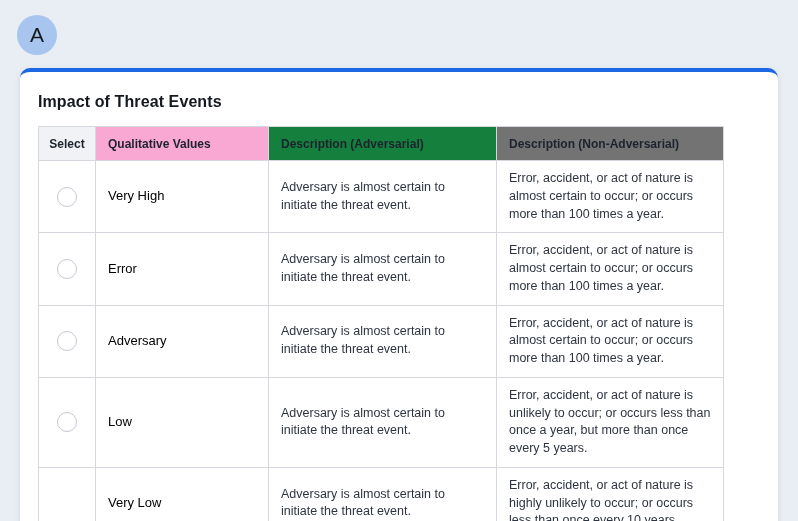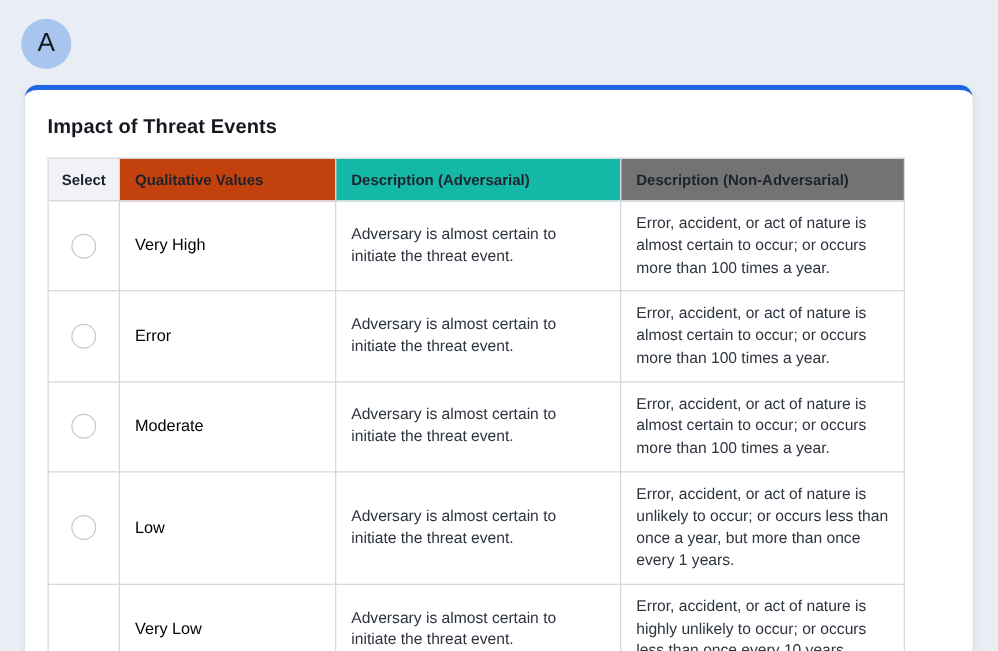--- a/index.html
+++ b/index.html
@@ -98,22 +98,22 @@
     <table class="impact-table">
       <colgroup>
         <col class="col-select">
           <col class="col-value">
           <col class="col-adv">
           <col class="col-nonadv">
       </colgroup>
       <thead>
         <tr>
           <th class="col-select" style="background: rgb(240, 242, 245);">Select</th>
-          <th style="background: #c2410c;">Qualitative Values</th>
-          <th style="background: #14b8a6;">Description (Adversarial)</th>
+          <th style="background: #f9a8d4;">Qualitative Values</th>
+          <th style="background: #15803d;">Description (Adversarial)</th>
           <th style="background: #737373;">Description (Non-Adversarial)</th>
         </tr>
       </thead>
       <tbody id="table-body">
           <tr>
     <td class="cell-select">
       <input type="radio" name="impact-level" class="impact-radio" value="Very High" style="">
     </td>
     <td class="cell-value">Very High</td>
     <td>Adversary is almost certain to initiate the threat event.</td>
@@ -124,31 +124,31 @@
       <input type="radio" name="impact-level" class="impact-radio" value="High" style="">
     </td>
     <td class="cell-value">Error</td>
     <td>Adversary is almost certain to initiate the threat event.</td>
     <td>Error, accident, or act of nature is almost certain to occur; or occurs more than 100 times a year.</td>
   </tr>
           <tr>
     <td class="cell-select">
       <input type="radio" name="impact-level" class="impact-radio" value="Moderate" style="">
     </td>
-    <td class="cell-value">Moderate</td>
+    <td class="cell-value">Adversary</td>
     <td>Adversary is almost certain to initiate the threat event.</td>
     <td>Error, accident, or act of nature is almost certain to occur; or occurs more than 100 times a year.</td>
   </tr>
           <tr>
     <td class="cell-select">
       <input type="radio" name="impact-level" class="impact-radio" value="Low" style="">
     </td>
     <td class="cell-value">Low</td>
     <td>Adversary is almost certain to initiate the threat event.</td>
-    <td>Error, accident, or act of nature is unlikely to occur; or occurs less than once a year, but more than once every 1 years.</td>
+    <td>Error, accident, or act of nature is unlikely to occur; or occurs less than once a year, but more than once every 5 years.</td>
   </tr>
           <tr>
     <td class="cell-select">
       
     </td>
     <td class="cell-value">Very Low</td>
     <td>Adversary is almost certain to initiate the threat event.</td>
     <td>Error, accident, or act of nature is highly unlikely to occur; or occurs less than once every 10 years.</td>
   </tr>
         </tbody>

